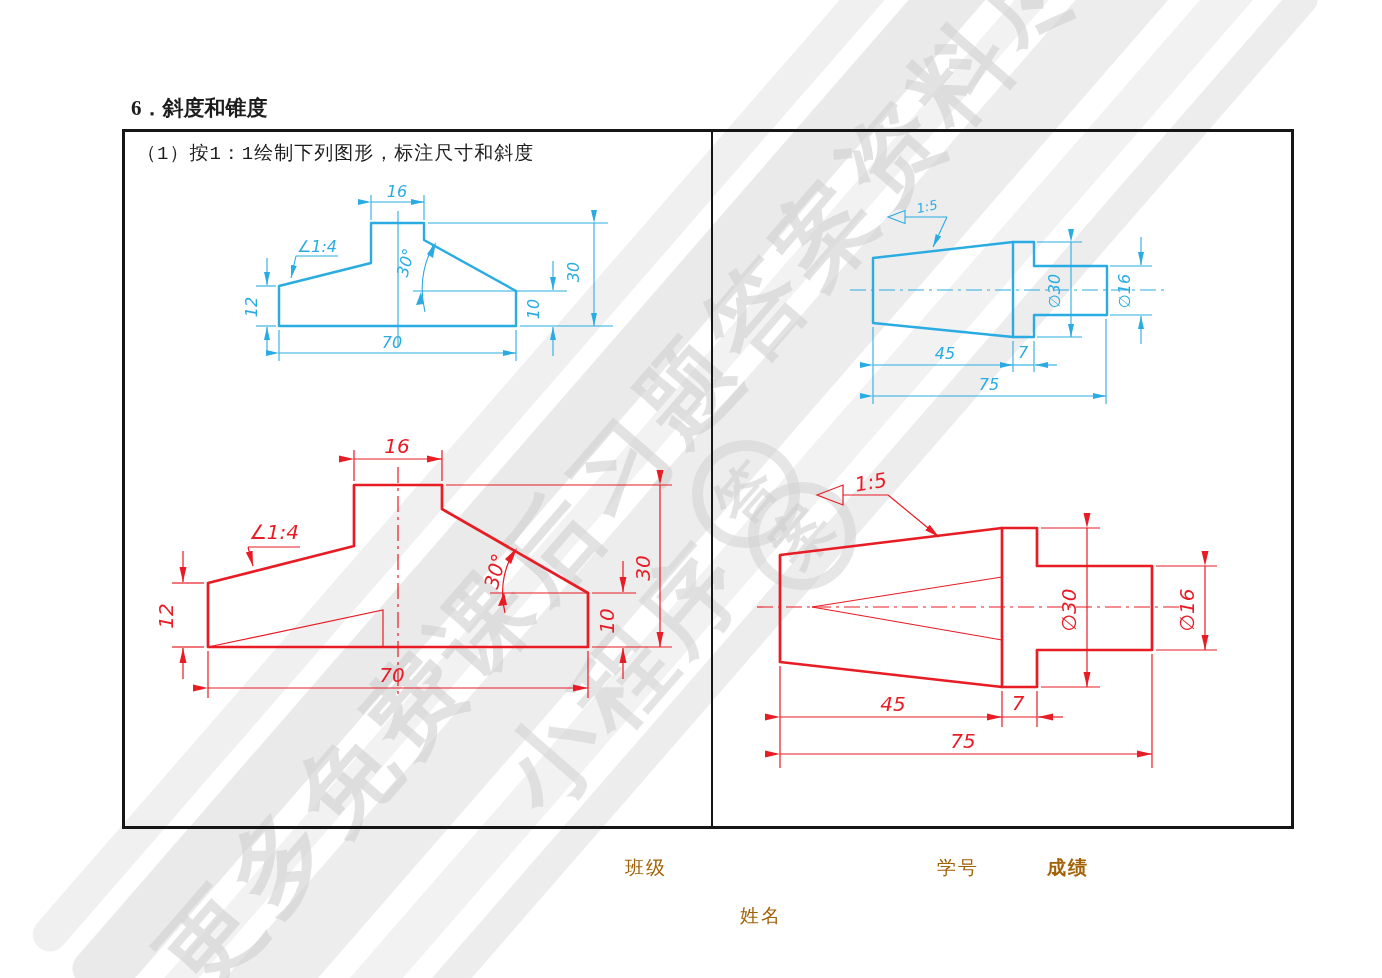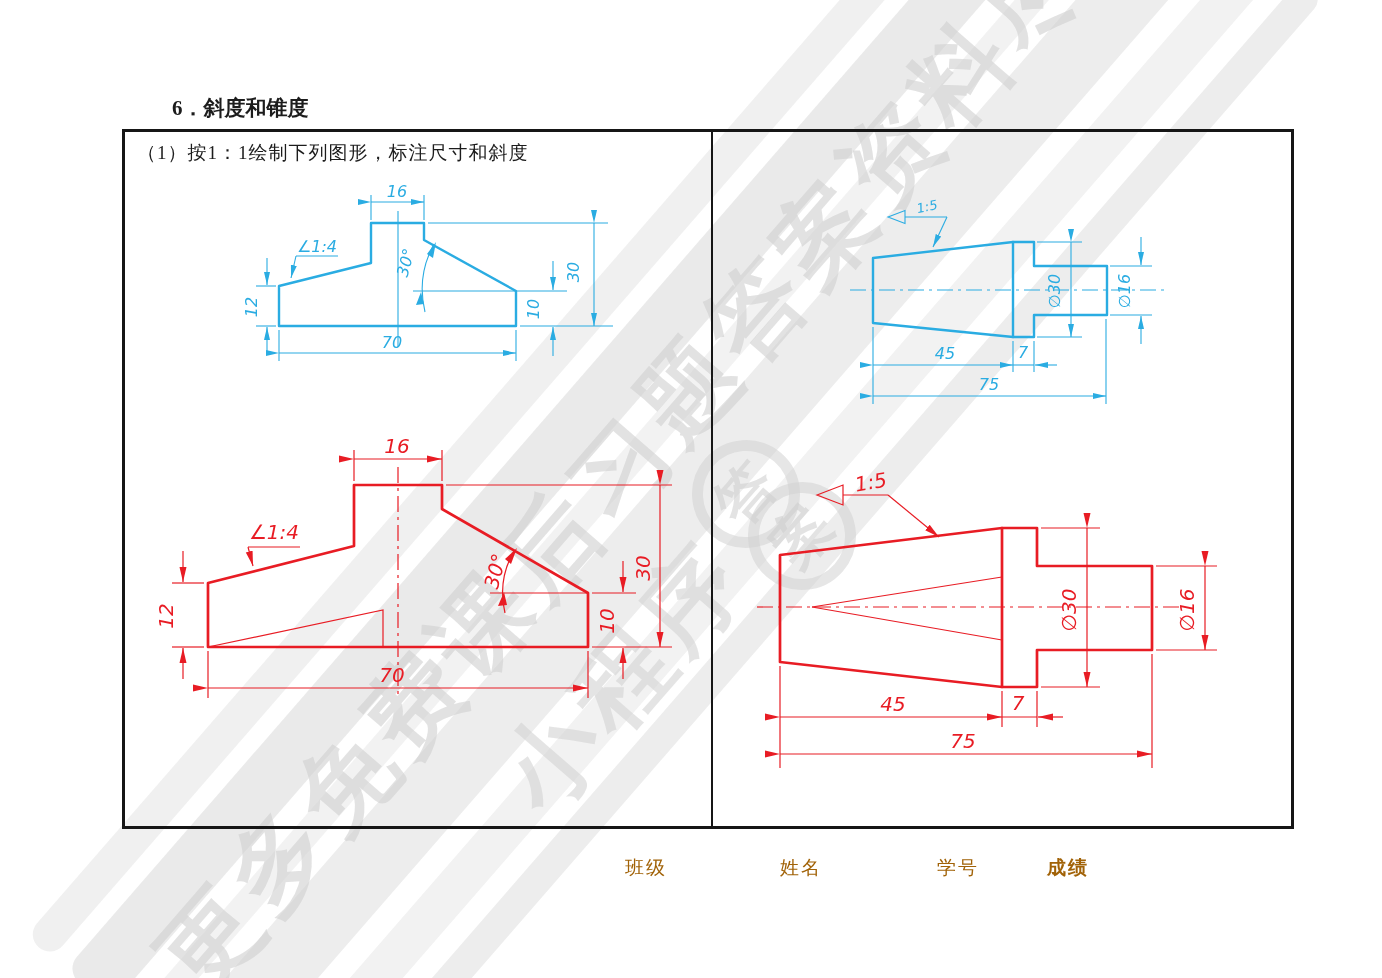--- a/index.html
+++ b/index.html
@@ -18,29 +18,29 @@
   .wm-t1{position:absolute;top:96px;left:70px;width:1460px;white-space:nowrap;
          font-size:96px;font-weight:bold;color:#c6c6c6;letter-spacing:8px;opacity:.62;}
   .wm-t2{position:absolute;top:236px;left:430px;white-space:nowrap;
          font-size:96px;font-weight:bold;color:#c9c9c9;letter-spacing:10px;opacity:.6;}
   .wm-stamp{position:absolute;border:11px solid #d2d2d2;border-radius:50%;opacity:.55;z-index:1;
             display:flex;align-items:center;justify-content:center;pointer-events:none;
             font-size:58px;font-weight:bold;color:#cdcdcd;transform:rotate(-49deg);}
   .st1{left:692px;top:440px;width:86px;height:86px;}
   .st2{left:748px;top:482px;width:86px;height:86px;}
   
-  .title{position:absolute;left:131px;top:94px;font-size:21px;font-weight:bold;color:#1c1c1c;z-index:3;margin-left:41px;}
+  .title{position:absolute;left:131px;top:94px;font-size:21px;font-weight:bold;color:#1c1c1c;z-index:3;}
   .frame{position:absolute;left:122px;top:129px;width:1166px;height:694px;
          border:3px solid #161616;z-index:2;background:transparent;}
   .divider{position:absolute;left:586px;top:0;width:2px;height:100%;background:#161616;}
   .hdr{position:absolute;top:8px;font-size:19px;color:#1c1c1c;letter-spacing:1px;}
-  .hdr1{left:12px;}
+  .hdr1{left:12px;font-family:Liberation Mono, monospace;}
   .hdr2{left:599px;}
   .footer-label{position:absolute;top:855px;font-size:19px;color:#a16207;letter-spacing:2px;z-index:3;}
-  .f1{left:625px;} .f2{left:780px;} .f3{left:937px;} .f4{left:1047px;font-weight:bold;}
+  .f1{left:625px;} .f2{left:740px;margin-top:48px;} .f3{left:937px;} .f4{left:1047px;font-weight:bold;}
   
   svg.drawing{position:absolute;left:0;top:0;z-index:2;}
   .olc{stroke:#2aace2;stroke-width:2.4;fill:none;stroke-linejoin:round;stroke-linecap:round;}
   .olr{stroke:#e81c24;stroke-width:2.7;fill:none;stroke-linejoin:round;stroke-linecap:round;}
   .dimc{stroke:#2aace2;stroke-width:1.1;fill:none;}
   .dimr{stroke:#e81c24;stroke-width:1.2;fill:none;}
   .clc{stroke:#2aace2;stroke-width:1.1;fill:none;stroke-dasharray:16 5 3 5;}
   .clr{stroke:#e81c24;stroke-width:1.2;fill:none;stroke-dasharray:16 5 3 5;}
   .dtc{fill:#2aace2;font-size:16px;font-style:italic;font-family:"DejaVu Sans",sans-serif;text-anchor:middle;}
   .dtr{fill:#e81c24;font-size:20px;font-style:italic;font-family:"DejaVu Sans",sans-serif;text-anchor:middle;}

